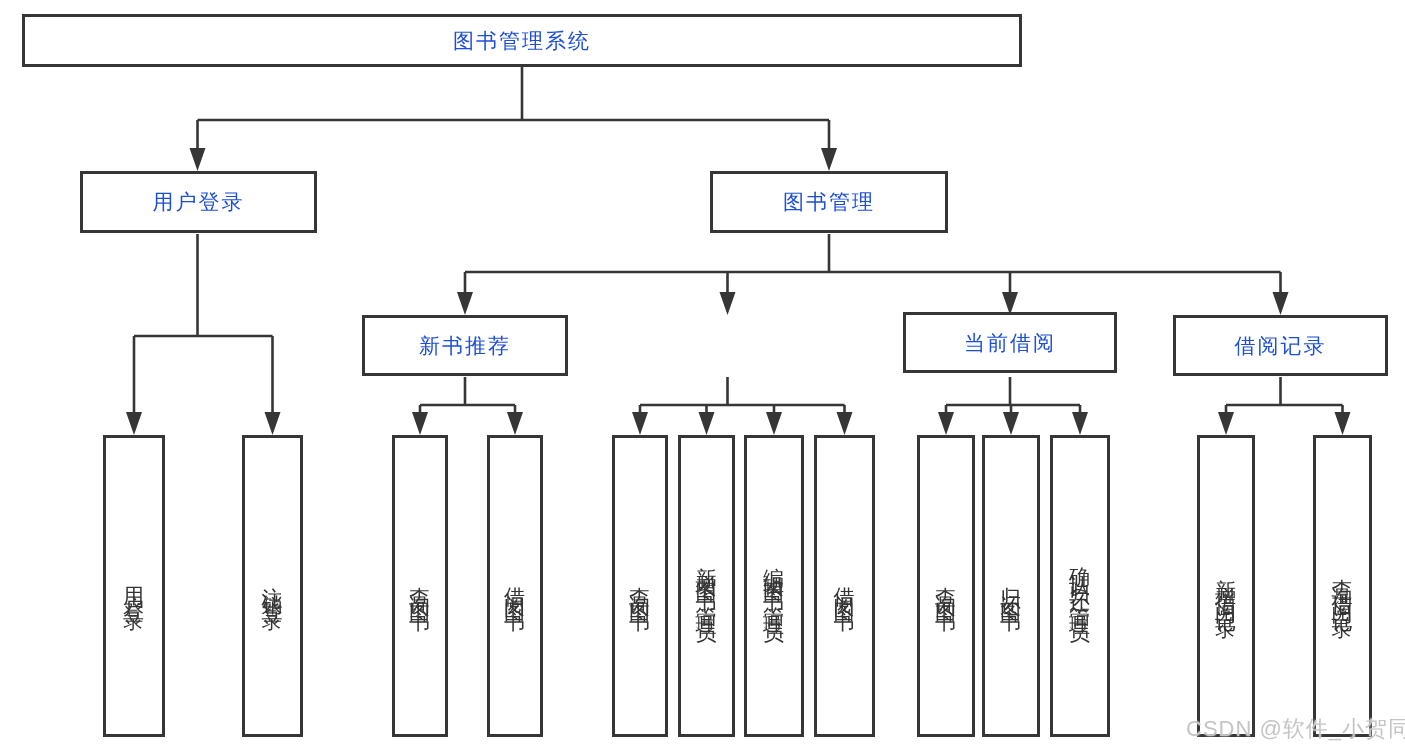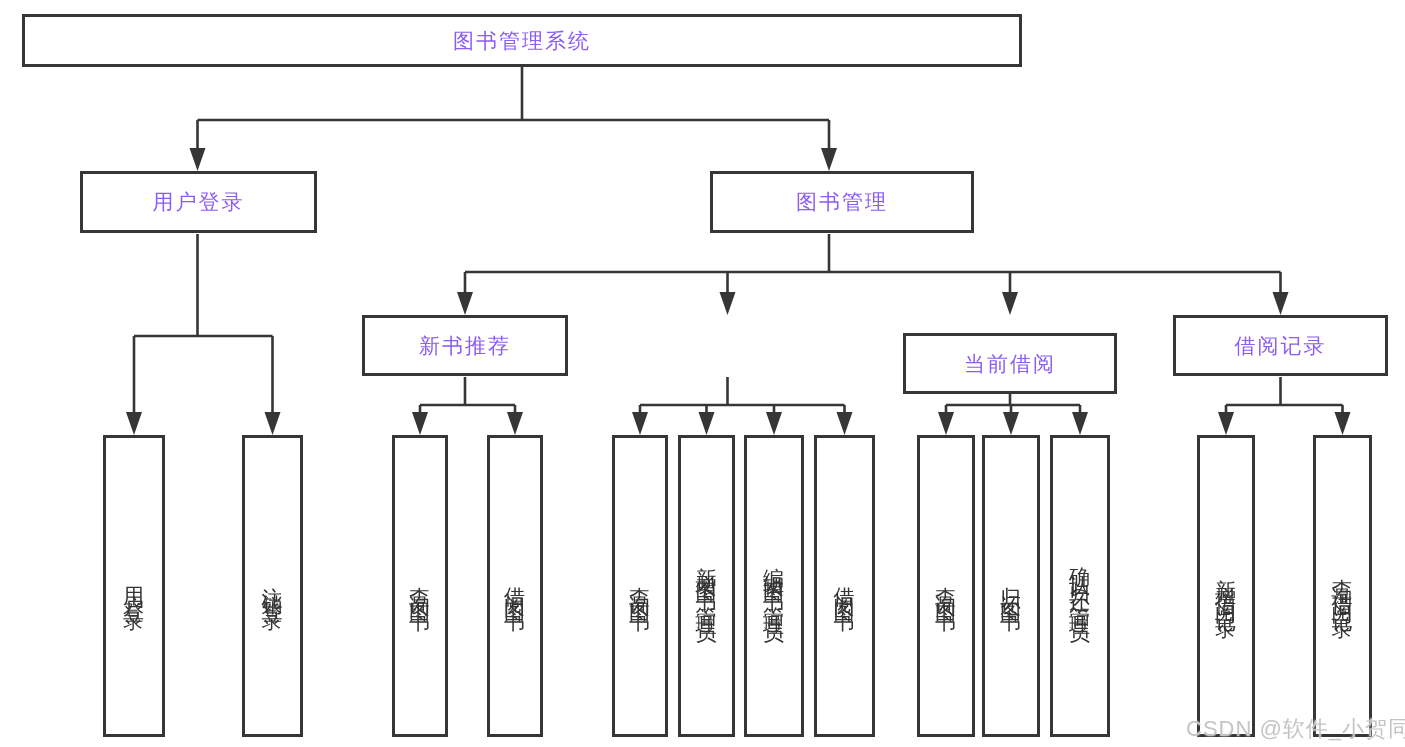--- a/index.html
+++ b/index.html
@@ -29,21 +29,21 @@
     background: #ffffff;
     display: flex;
     align-items: center;
     justify-content: center;
     color: #333333;
   }
   .box.h .label {
     font-size: 21px;
     letter-spacing: 2px;
     white-space: nowrap;
-    color: #8b5cf6;
+    color: #1d4ed8;
   }
   .box.v .label {
     writing-mode: vertical-rl;
     text-orientation: mixed;
     font-size: 21px;
     line-height: 1;
     letter-spacing: 8px;
     color: #333333;
   }
   .watermark {
@@ -84,28 +84,28 @@
       M1218 412 h16 L1226 435 Z  M1334.5 412 h16 L1342.5 435 Z"></path>
   </svg>
 
   <div class="box h" style="left:22px; top:14px; width:1000px; height:53px;">
     <span class="label">图书管理系统</span>
   </div>
 
   <div class="box h" style="left:80px; top:171px; width:237px; height:62px;">
     <span class="label">用户登录</span>
   </div>
-  <div class="box h" style="left:710px; top:171px; width:264px; height:62px;">
+  <div class="box h" style="left:710px; top:171px; width:238px; height:62px;">
     <span class="label">图书管理</span>
   </div>
 
   <div class="box h" style="left:362px; top:315px; width:206px; height:61px;">
     <span class="label">新书推荐</span>
   </div>
-  <div class="box h" style="left:903px; top:333px; width:214px; height:61px;">
+  <div class="box h" style="left:903px; top:312px; width:214px; height:61px;">
     <span class="label">当前借阅</span>
   </div>
   <div class="box h" style="left:1173px; top:315px; width:215px; height:61px;">
     <span class="label">借阅记录</span>
   </div>
 
   <div class="box v" style="left:103px; top:435px; width:62px; height:302px;">
     <span class="label">用户登录</span>
   </div>
   <div class="box v" style="left:242px; top:435px; width:61px; height:302px;">

